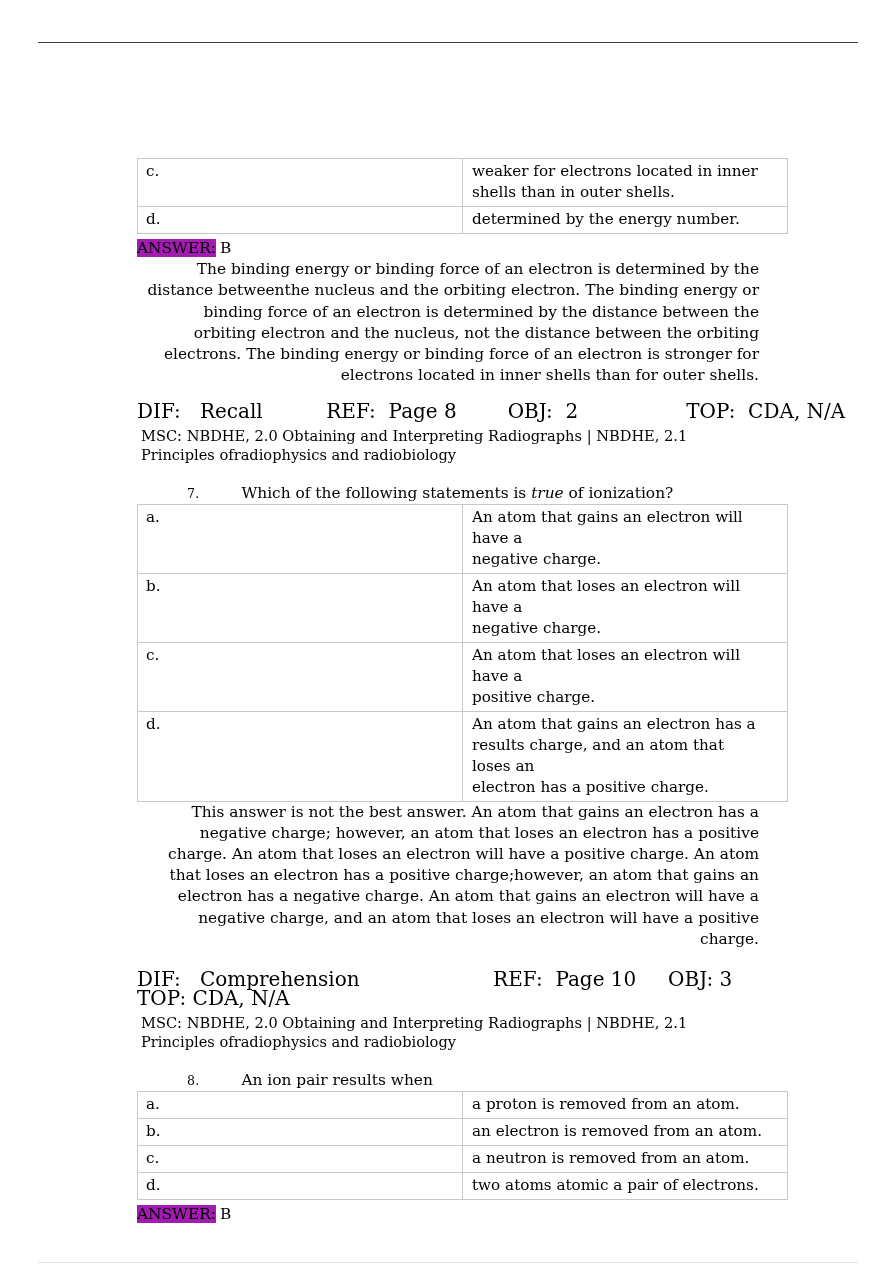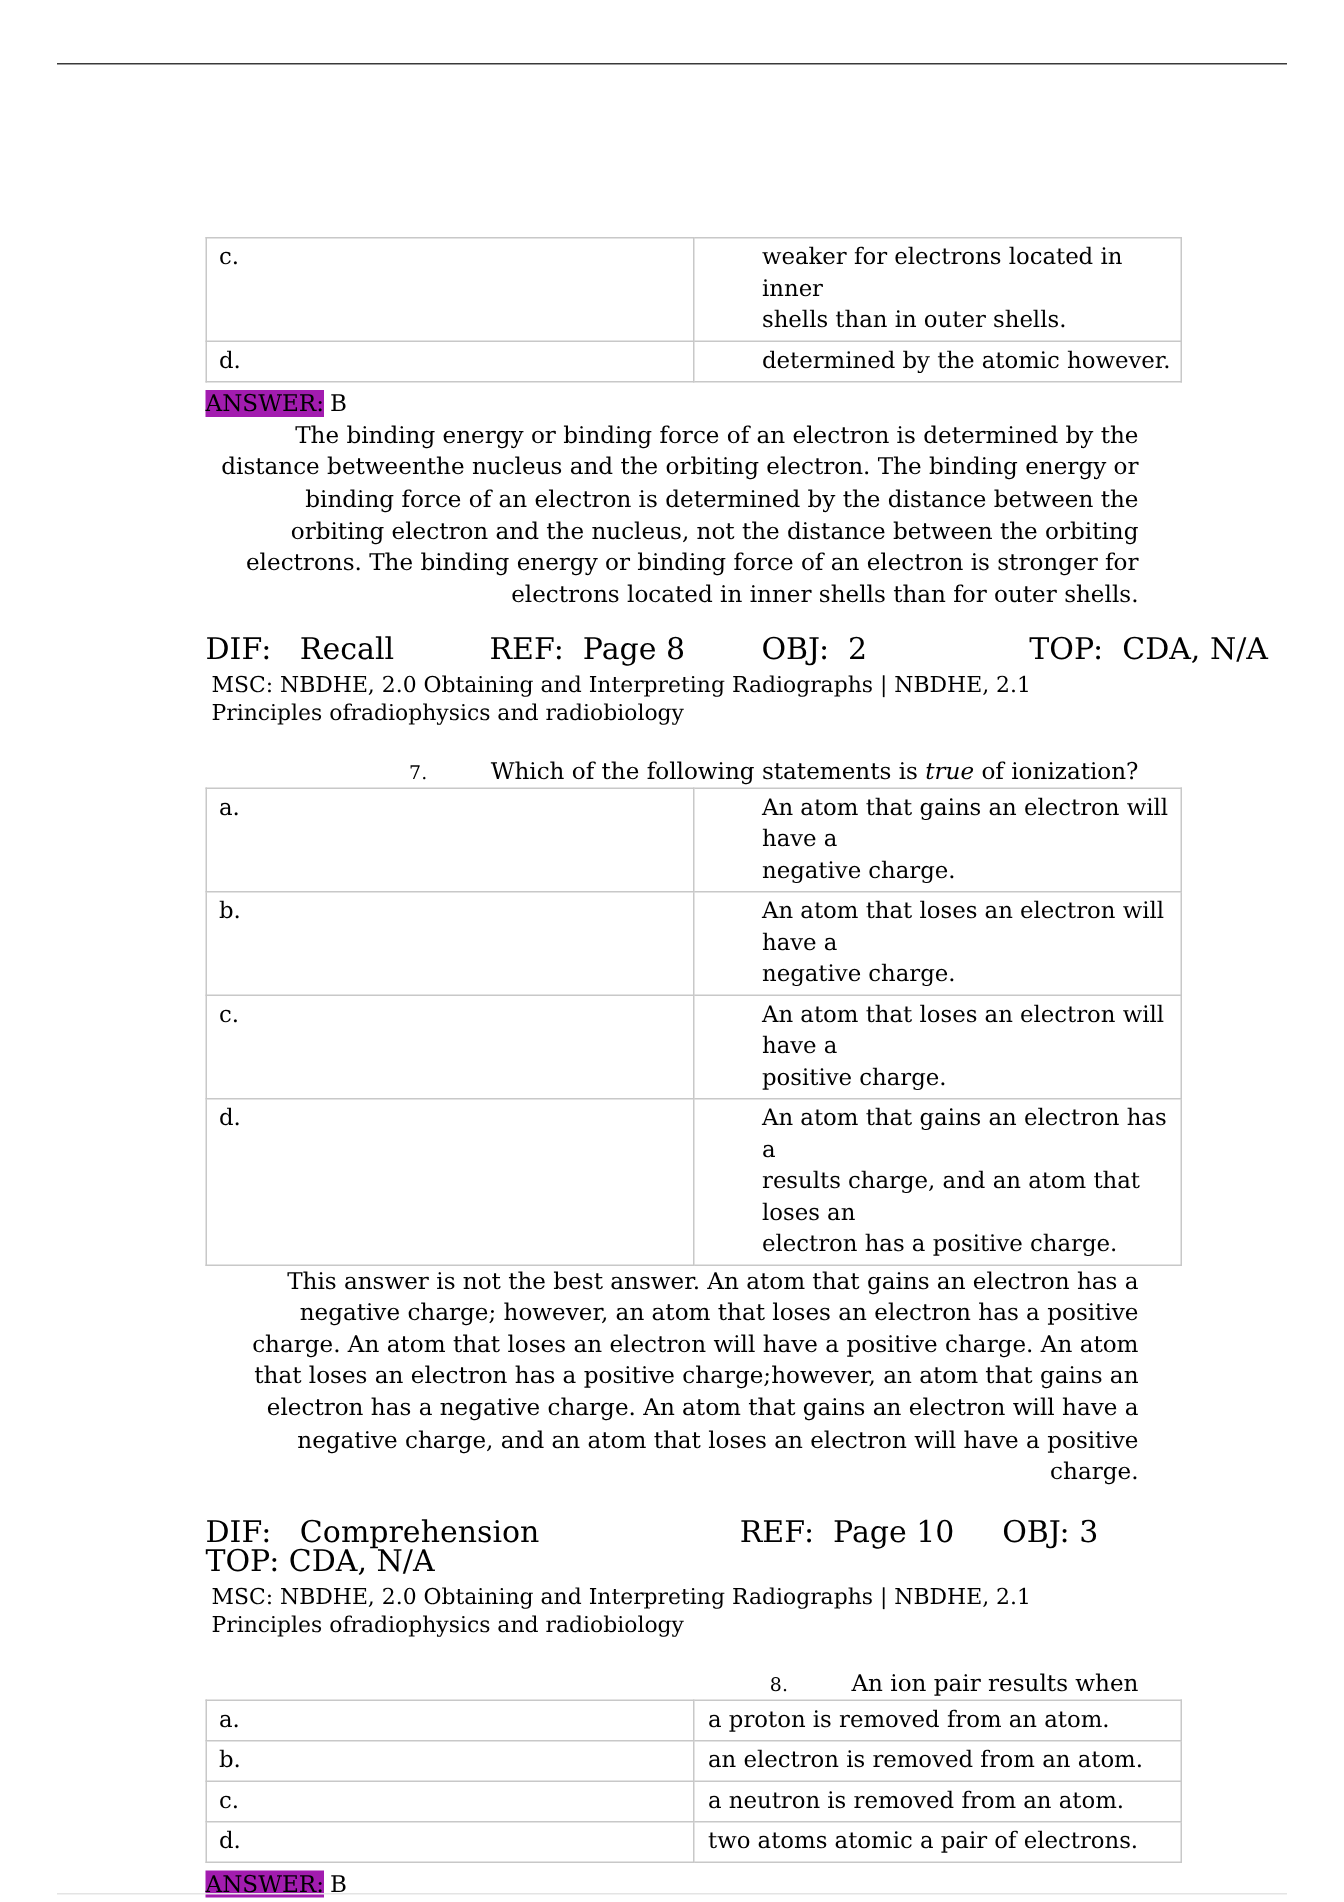--- a/index.html
+++ b/index.html
@@ -62,21 +62,20 @@
   table.opts td.lbl {
     width: 310px;
   }
   table.opts td.txt {
     width: 309px;
     padding-left: 9px;
   }
   table.opts td .line {
     display: block;
     white-space: pre-wrap;
-    margin-left: 36px;
   }
   
   p.body {
     margin: 0;
     font-size: 15.4px;
     line-height: 21.2px;
     text-align: right;
   }
   .ans-line {
     margin: 4px 0 0 0;
@@ -99,21 +98,20 @@
   .meta-wrap {
     margin: 4px;
     font-size: 14.6px;
     line-height: 19.4px;
   }
   .qhead {
     margin: 0 0 0 0;
     font-size: 15.4px;
     line-height: 21px;
     padding-left: 50px;
-    text-align: right;
   }
   .qnum {
     font-size: 12.6px;
     letter-spacing: .2px;
   }
   .qgap {
     display: inline-block;
     width: 42px;
   }
   .ital { font-style: italic; }
@@ -135,21 +133,21 @@
         <tr>
           <td class="lbl">c.</td>
           <td class="txt">
             <span class="line">weaker for electrons located in inner</span>
             <span class="line">shells than in outer shells.</span>
           </td>
         </tr>
         <tr>
           <td class="lbl">d.</td>
           <td class="txt">
-            <span class="line">determined by the atomic however.</span>
+            <span class="line">determined by the energy number.</span>
           </td>
         </tr>
       </tbody>
     </table>
 
     <p class="ans-line"><span class="hl">ANSWER:</span><span class="ans-letter">B</span></p>
 
     <p class="body">The binding energy or binding force of an electron is determined by the distance betweenthe nucleus and the orbiting electron. The binding energy or binding force of an electron is determined by the distance between the orbiting electron and the nucleus, not the distance between the orbiting electrons. The binding energy or binding force of an electron is stronger for electrons located in inner shells than for outer shells.</p>
 
     <div class="sp-before-16"></div>

